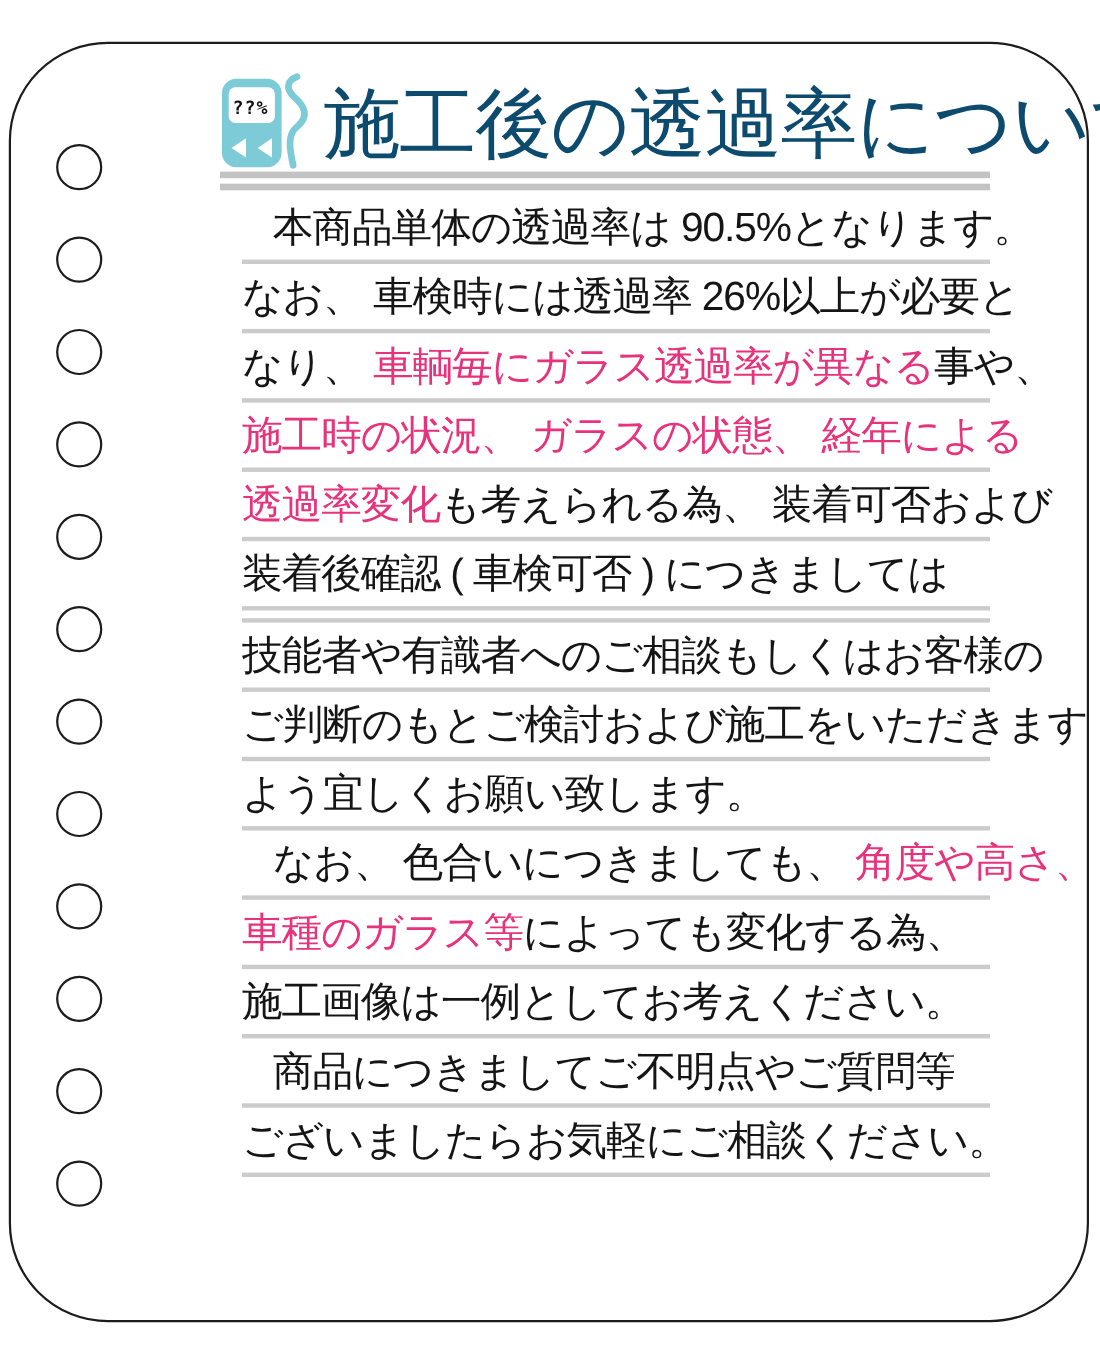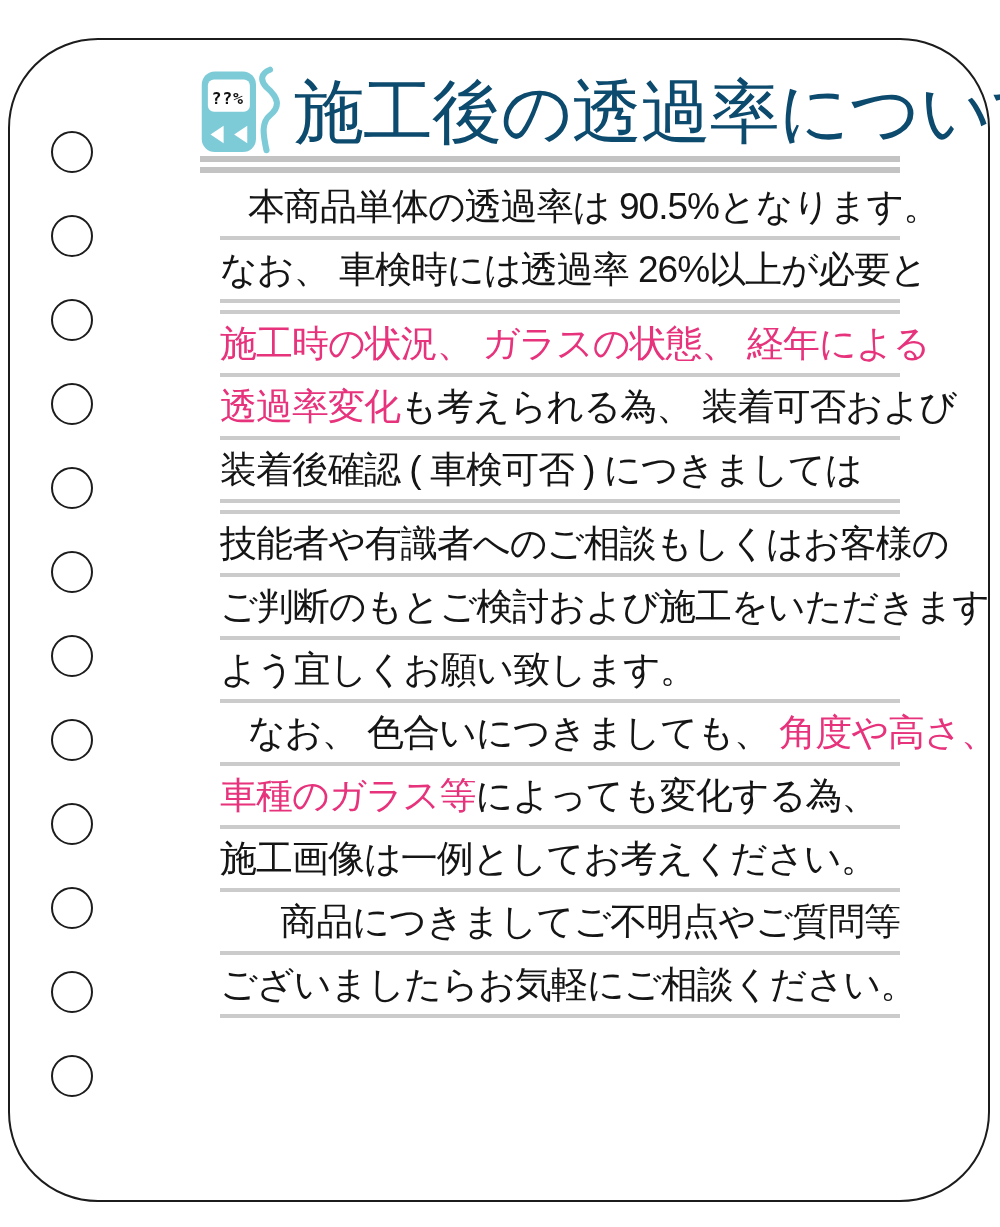--- a/index.html
+++ b/index.html
@@ -78,39 +78,40 @@
     <div class="title">施工後の透過率について</div>
   </div>
 
   <div class="double-rule"></div>
 
   <div class="lines">
       <div class="line" style="padding-left: 28px;"><span>本商品単体の透過率は 90.5%となります。</span></div>
       <div class="rule"></div>
       <div class="line"><span>なお、 車検時には透過率 26%以上が必要と</span></div>
       <div class="rule"></div>
+      <div class="line"><span>なり、 </span><span class="hl">車輌毎にガラス透過率が異なる</span><span>事や、</span></div>
       <div class="rule"></div>
       <div class="line"><span class="hl">施工時の状況、 ガラスの状態、 経年による</span></div>
       <div class="rule"></div>
       <div class="line"><span class="hl">透過率変化</span><span>も考えられる為、 装着可否および</span></div>
       <div class="rule"></div>
       <div class="line"><span>装着後確認 ( 車検可否 ) につきましては</span></div>
       <div class="rule"></div>
       <div class="rule"></div>
       <div class="line"><span>技能者や有識者へのご相談もしくはお客様の</span></div>
       <div class="rule"></div>
       <div class="line"><span>ご判断のもとご検討および施工をいただきます</span></div>
       <div class="rule"></div>
       <div class="line"><span>よう宜しくお願い致します。</span></div>
       <div class="rule"></div>
-      <div class="line" style="padding-left: 28px;"><span>なお、 色合いにつきましても、 </span><span class="hl">角度や高さ、</span></div>
+      <div class="line" style="padding-left: 28px; font-family: Liberation Serif, serif;"><span>なお、 色合いにつきましても、 </span><span class="hl">角度や高さ、</span></div>
       <div class="rule"></div>
       <div class="line"><span class="hl">車種のガラス等</span><span>によっても変化する為、</span></div>
       <div class="rule"></div>
       <div class="line"><span>施工画像は一例としてお考えください。</span></div>
       <div class="rule"></div>
-      <div class="line" style="padding-left: 28px; text-align: right;"><span>商品につきましてご不明点やご質問等</span></div>
+      <div class="line" style="padding-left: 28px;"><span>商品につきましてご不明点やご質問等</span></div>
       <div class="rule"></div>
       <div class="line"><span>ございましたらお気軽にご相談ください。</span></div>
       <div class="rule"></div>
     </div>
 
 </div>
 
 </body></html>

